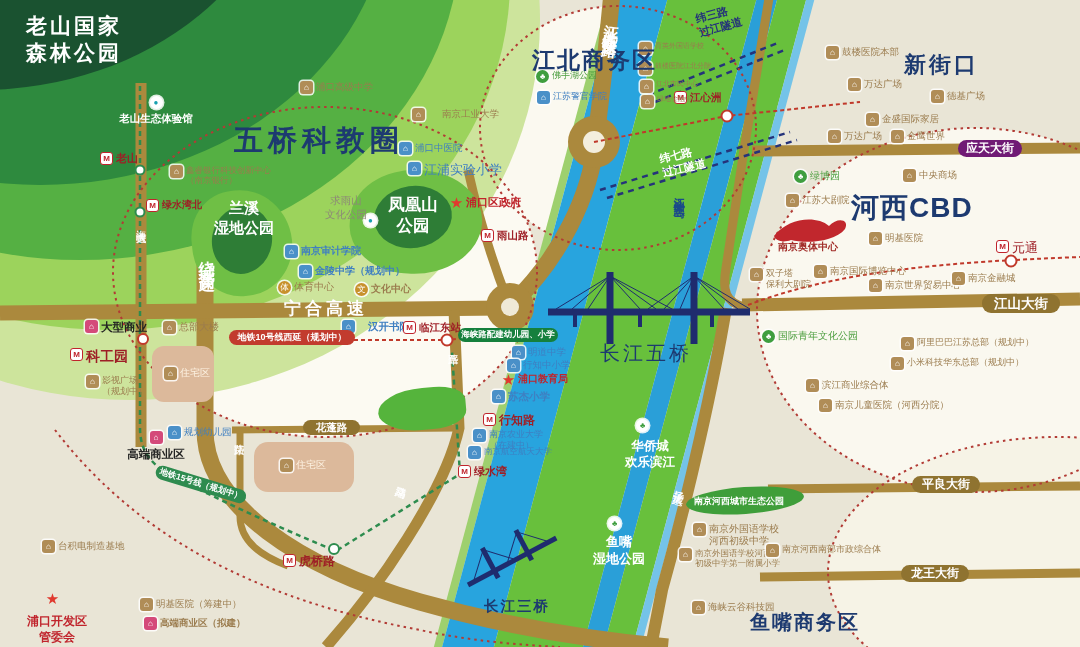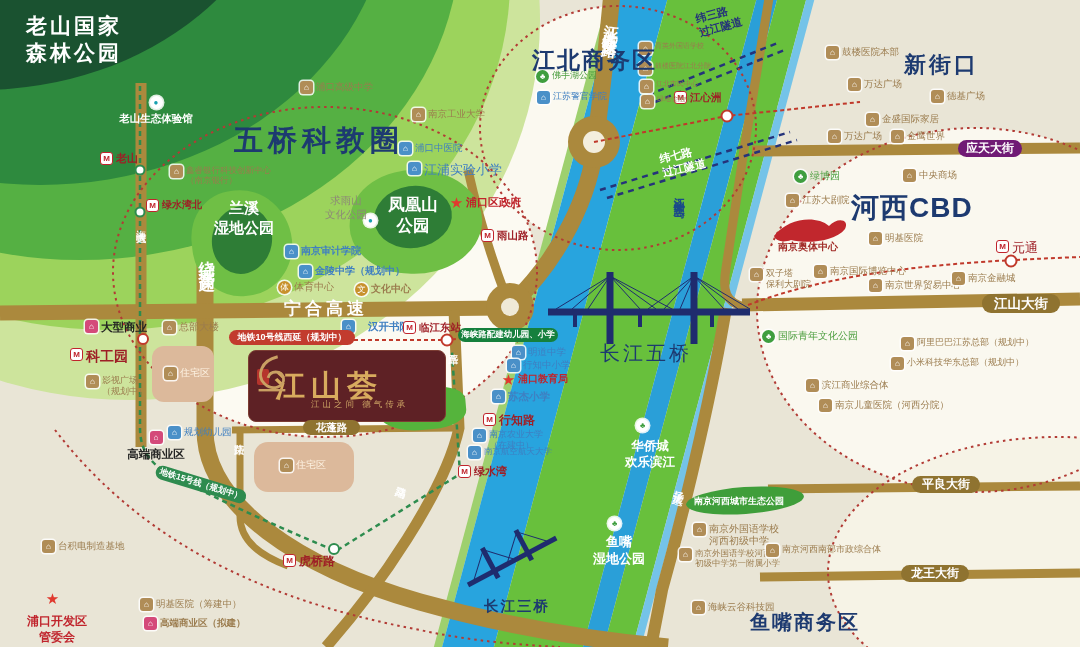--- a/index.html
+++ b/index.html
@@ -143,29 +143,20 @@
       <div class="blob" style="left: 192px; top: 190px; width: 100px; height: 106px; background: rgb(111, 191, 69); border-radius: 46% 54% 50% 50%; transform: rotate(-6deg);"></div>
       <div class="blob" style="left: 212px; top: 206px; width: 60px; height: 68px; background: rgb(46, 125, 54); border-radius: 50%; transform: rotate(10deg);"></div>
       <div class="blob" style="left: 350px; top: 170px; width: 132px; height: 104px; background: rgb(111, 191, 69); border-radius: 52% 48% 55% 45%; transform: rotate(4deg);"></div>
       <div class="blob" style="left: 374px; top: 186px; width: 78px; height: 62px; background: rgb(46, 125, 54); border-radius: 50%; transform: rotate(-8deg);"></div>
       <div class="blob" style="left: 152px; top: 346px; width: 62px; height: 56px; background: rgb(220, 185, 155); border-radius: 12px;"></div>
       <div class="blob" style="left: 254px; top: 442px; width: 100px; height: 50px; background: rgb(220, 185, 155); border-radius: 14px;"></div>
       <div class="blob" style="left: 378px; top: 388px; width: 88px; height: 42px; background: rgb(85, 180, 60); border-radius: 60% 40% 45% 55%; transform: rotate(-5deg);"></div>
       <div class="blob" style="left: 686px; top: 487px; width: 118px; height: 27px; background: rgb(63, 158, 58); border-radius: 50%; transform: rotate(-4deg);"></div>
     </div>
 
-  <div id="project">
-    <svg width="44" height="44" viewBox="0 0 46 46">
-      <path d="M30,6 C12,10 8,26 16,34 C24,42 38,38 36,28 C34,20 22,20 20,28" stroke="#c9a063" stroke-width="3" fill="none"></path>
-      <path d="M10,41 H38" stroke="#c9a063" stroke-width="2.5"></path>
-    </svg>
-    <div class="pseal"></div>
-    <div class="pname">江山荟</div>
-    <div class="pslogan">江山之间 德气传承</div>
-  </div>
 
   <div id="poi-layer">
       <div class="poi below" style="left: 108px; top: 96px;">
         <div class="ic ic-drop">●</div>
         <div class="plabel" style="font-size: 10.5px; color: rgb(255, 255, 255); font-weight: 700;">老山生态体验馆</div>
       </div>
       <div class="poi" style="left: 100px; top: 152px;">
         <div class="ic ic-metro">M</div>
         <div class="plabel" style="font-size: 11px; color: rgb(158, 31, 38); font-weight: 700;">老山</div>
       </div>
@@ -185,21 +176,21 @@
       <div class="poi" style="left: 408px; top: 162px;">
         <div class="ic ic-school">⌂</div>
         <div class="plabel" style="font-size: 13px; color: rgb(63, 127, 193);">江浦实验小学</div>
       </div>
       <div class="poi" style="left: 399px; top: 142px;">
         <div class="ic ic-school">⌂</div>
         <div class="plabel" style="font-size: 9.5px; color: rgb(63, 127, 193);">浦口中医院</div>
       </div>
       <div class="poi" style="left: 412px; top: 108px;">
         <div class="ic ic-building">⌂</div>
-        <div class="plabel" style="font-size: 9.5px; color: rgb(155, 124, 78);">南京工业大学</div>
+        <div class="plabel" style="font-size: 9.5px; color: rgb(155, 124, 78); padding-left: 14px;">南京工业大学</div>
       </div>
       <div class="poi" style="left: 285px; top: 245px;">
         <div class="ic ic-school">⌂</div>
         <div class="plabel" style="font-size: 10px; color: rgb(63, 127, 193); font-weight: 700;">南京审计学院</div>
       </div>
       <div class="poi" style="left: 299px; top: 265px;">
         <div class="ic ic-school">⌂</div>
         <div class="plabel" style="font-size: 10px; color: rgb(63, 127, 193); font-weight: 700;">金陵中学（规划中）</div>
       </div>
       <div class="poi" style="left: 278px; top: 281px;">

